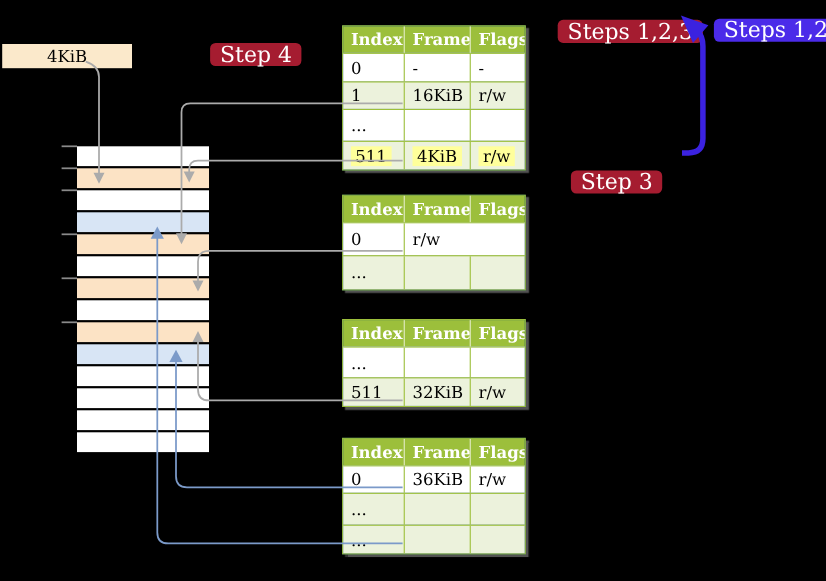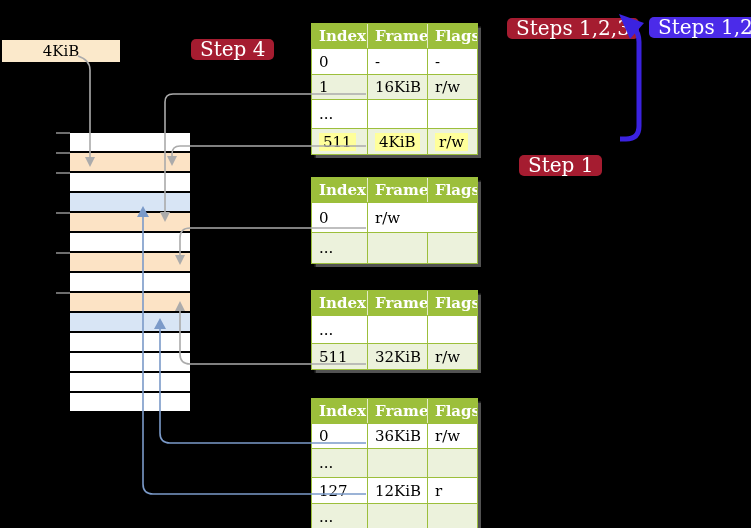--- a/index.html
+++ b/index.html
@@ -146,36 +146,31 @@
       <div class="trow body" style="height: 24px;">
         <div class="tcell">0</div>
         <div class="tcell">36KiB</div>
         <div class="tcell">r/w</div>
       </div>
       <div class="trow body alt" style="height: 28px;">
         <div class="tcell">...</div>
         <div class="tcell"></div>
         <div class="tcell"></div>
       </div>
-      <div class="trow body" style="height: 25px;">
-        <div class="tcell">127</div>
-        <div class="tcell">12KiB</div>
-        <div class="tcell">r</div>
-      </div>
       <div class="trow body alt" style="height: 25px;">
         <div class="tcell">...</div>
         <div class="tcell"></div>
         <div class="tcell"></div>
       </div>
     </div>
 
   <div class="badge red" style="left:191px;top:39px">Step 4</div>
   <div class="badge red" style="left:507px;top:18px">Steps 1,2,3</div>
   <div class="badge blue" style="left:649px;top:17px">Steps 1,2,3,4</div>
-  <div class="badge red" style="left:519px;top:155px">Step 1</div>
+  <div class="badge red" style="left:519px;top:155px">Step 3</div>
 
   <svg id="overlay" width="751" height="528">
 
     <g>
       <line class="tick" x1="56" y1="133" x2="70" y2="133"></line>
       <line class="tick" x1="56" y1="153" x2="70" y2="153"></line>
       <line class="tick" x1="56" y1="173" x2="70" y2="173"></line>
       <line class="tick" x1="56" y1="213" x2="70" y2="213"></line>
       <line class="tick" x1="56" y1="253" x2="70" y2="253"></line>
       <line class="tick" x1="56" y1="293" x2="70" y2="293"></line>

